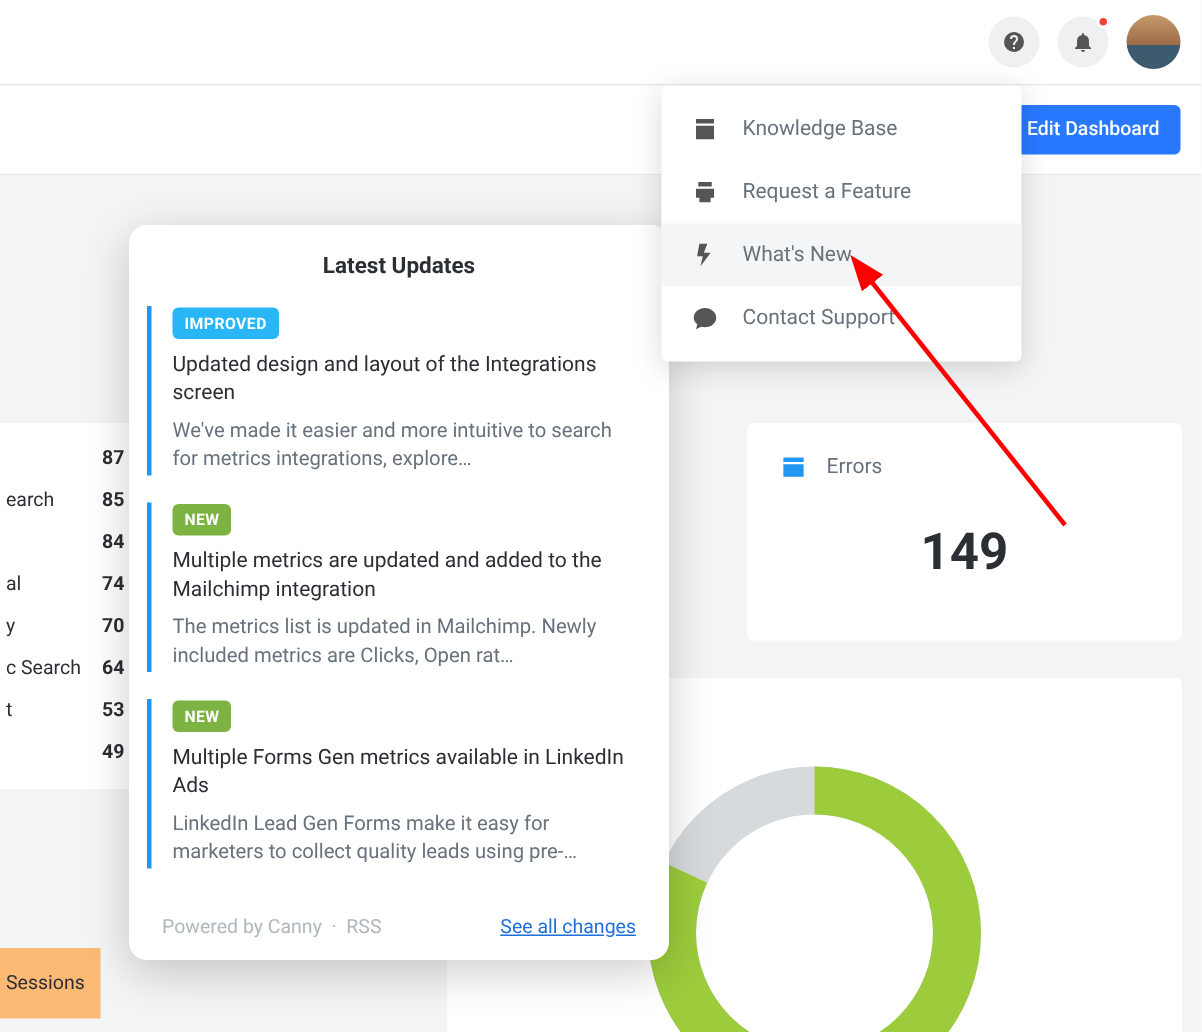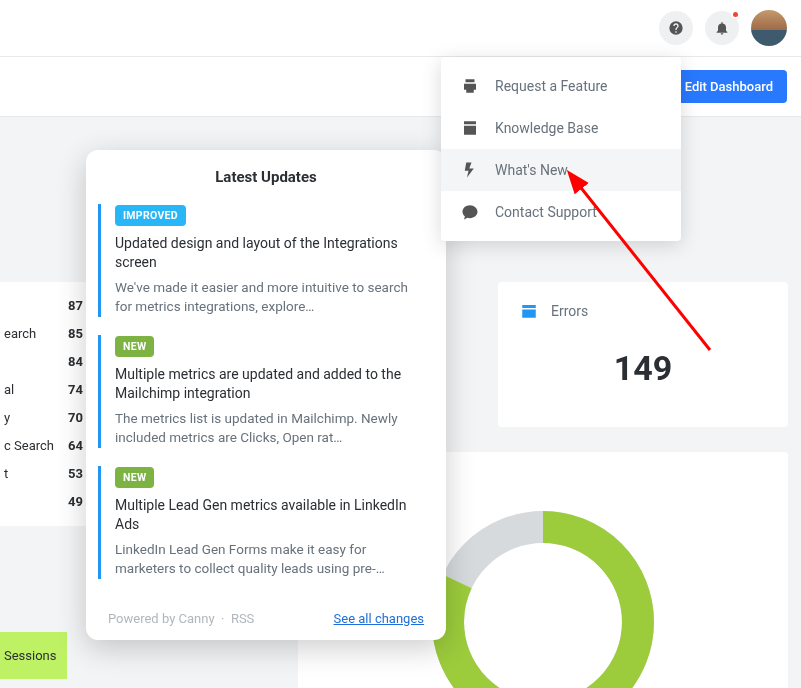--- a/index.html
+++ b/index.html
@@ -29,21 +29,21 @@
   .help-item{display:flex;align-items:center;gap:16px;padding:12px 20px;font-size:14px;color:var(--gray-text);cursor:pointer;}
   .help-item.hovered{background:#f4f5f6;}
   .help-item svg{width:18px;height:18px;fill:#555;flex-shrink:0;}
   
   .dash{background:var(--gray-bg);position:absolute;top:117px;left:0;right:0;bottom:0;}
   
   .table-peek{position:absolute;left:0;top:165px;background:#fff;padding:10px 6px 10px 0;font-size:13px;line-height:28px;}
   .table-peek table{border-collapse:collapse;}
   .table-peek td{padding:0 4px;white-space:nowrap;}
   .table-peek td.num{font-weight:700;text-align:center;padding-left:10px;}
-  .sessions-peek{position:absolute;left:0;top:515px;background:#bef264;padding:16px 10px 16px 4px;font-size:13px;}
+  .sessions-peek{position:absolute;left:0;top:515px;background:#fdba74;padding:16px 10px 16px 4px;font-size:13px;}
   
   .card{background:#fff;border-radius:4px;position:absolute;}
   .errors-card{left:498px;top:165px;width:290px;height:145px;padding:20px 22px;}
   .errors-card .label{font-size:14px;color:var(--gray-text);display:flex;align-items:center;gap:13px;}
   .errors-card .label svg{width:18px;height:18px;fill:#2196f3;}
   .errors-card .value{font-size:34px;font-weight:700;text-align:center;margin-top:28px;}
   
   .donut-card{left:298px;top:335px;width:490px;height:340px;display:flex;align-items:center;justify-content:center;}
   .donut-wrap{position:relative;width:230px;height:230px;}
   .donut-wrap svg{transform:rotate(-90deg);}
@@ -81,29 +81,29 @@
   <div class="avatar"></div>
 </div>
 
 <div class="subbar">
   <button class="blue-btn">Edit Dashboard</button>
 </div>
 
 <div class="help-pop">
   <div class="help-item">
     <svg viewBox="0 0 24 24">
+        <path d="M4 3h16v4H4zM4 9h16v12H4z"></path>
+      </svg>
+    <span>Knowledge Base</span>
+  </div>
+  <div class="help-item">
+    <svg viewBox="0 0 24 24">
         <path d="M6 3h12v4H6zM4 9h16v8h-3v4H7v-4H4zM9 17h6v2H9z"></path>
       </svg>
     <span>Request a Feature</span>
-  </div>
-  <div class="help-item">
-    <svg viewBox="0 0 24 24">
-        <path d="M4 3h16v4H4zM4 9h16v12H4z"></path>
-      </svg>
-    <span>Knowledge Base</span>
   </div>
   <div class="help-item hovered">
     <svg viewBox="0 0 24 24">
         <path d="M7 2h7l-3 8h6L8 22l2-9H5z"></path>
       </svg>
     <span>What's New</span>
   </div>
   <div class="help-item">
     <svg viewBox="0 0 24 24">
         <path d="M12 3C6.5 3 2 6.8 2 11.5c0 2.4 1.2 4.6 3.2 6.1L4 22l4.6-2.2c1.1.3 2.2.4 3.4.4 5.5 0 10-3.8 10-8.5S17.5 3 12 3z"></path>
@@ -176,21 +176,21 @@
   </div>
   <div class="donut-label">82%</div>
 
 </div>
 
 <div class="updates-pop">
   <h3>Latest Updates</h3>
   <div id="updates-list">
       <div class="update"><span class="badge improved">IMPROVED</span><h4>Updated design and layout of the Integrations screen</h4><p>We've made it easier and more intuitive to search for metrics integrations, explore…</p></div>
       <div class="update"><span class="badge new">NEW</span><h4>Multiple metrics are updated and added to the Mailchimp integration</h4><p>The metrics list is updated in Mailchimp. Newly included metrics are Clicks, Open rat…</p></div>
-      <div class="update"><span class="badge new">NEW</span><h4>Multiple Lead Gen metrics available in LinkedIn Ads</h4><p>LinkedIn Lead Gen Forms make it easy for marketers to collect quality leads using pre-…</p></div>
+      <div class="update"><span class="badge new">NEW</span><h4>Multiple Forms Gen metrics available in LinkedIn Ads</h4><p>LinkedIn Lead Gen Forms make it easy for marketers to collect quality leads using pre-…</p></div>
     </div>
   <div class="updates-foot">
     <span class="left">
       <span>Powered by Canny</span>
       &nbsp;<span>·</span>&nbsp;
       <span>RSS</span>
     </span>
     <a>See all changes</a>
   </div>
 </div>

